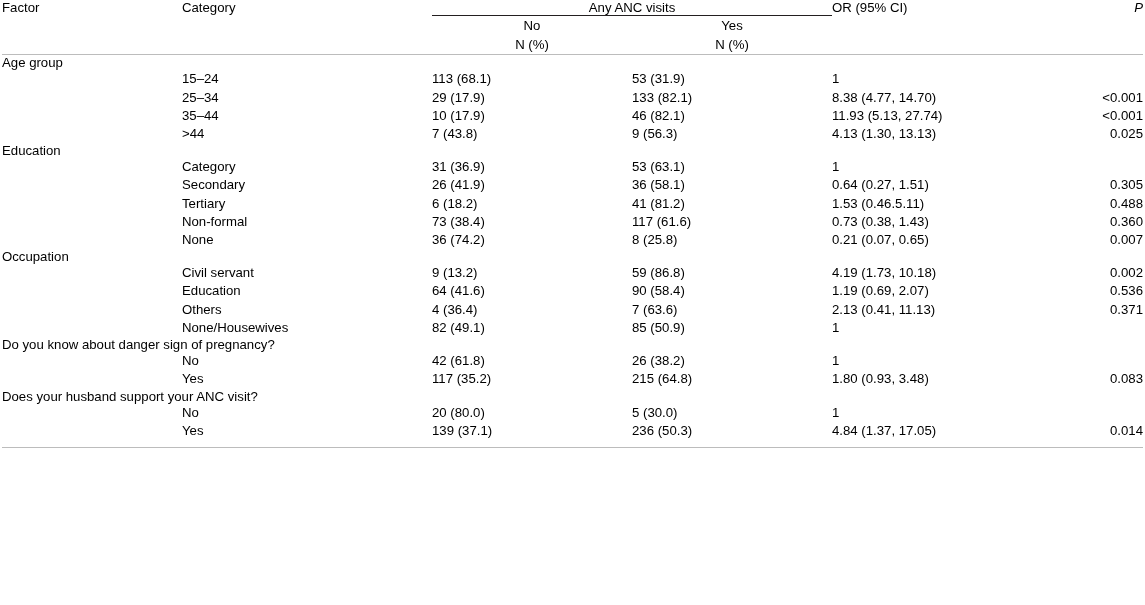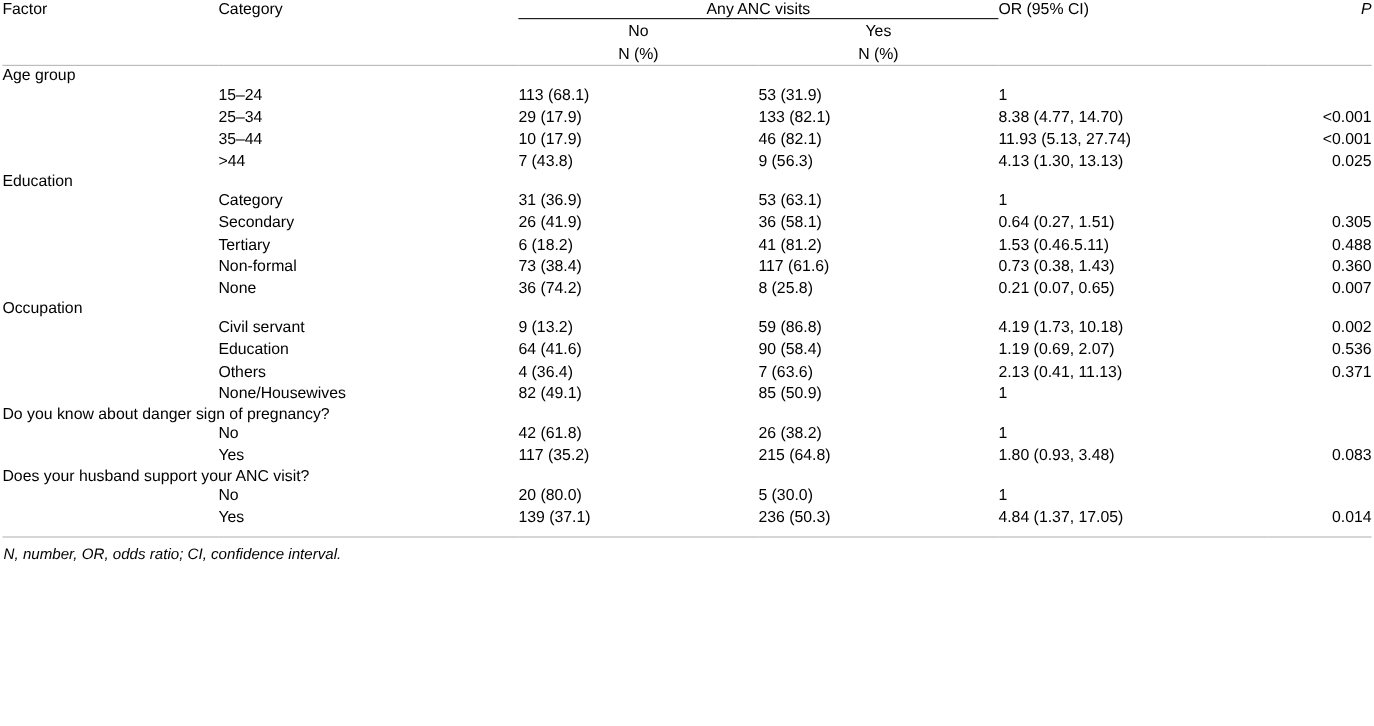--- a/index.html
+++ b/index.html
@@ -275,14 +275,13 @@
           <td class="t-center">139 (37.1)</td>
           <td class="t-center">236 (50.3)</td>
           <td class="t-center">4.84 (1.37, 17.05)</td>
           <td class="t-right">0.014</td>
         </tr>
         <tr>
           <td colspan="6" class="rule-thin-bottom" style="padding-top: 7px;"></td>
         </tr>
       </tbody>
   </table>
-  <div class="footnote">N, number, OR, odds ratio; CI, confidence interval.</div>
 </div>
 
 </body></html>

